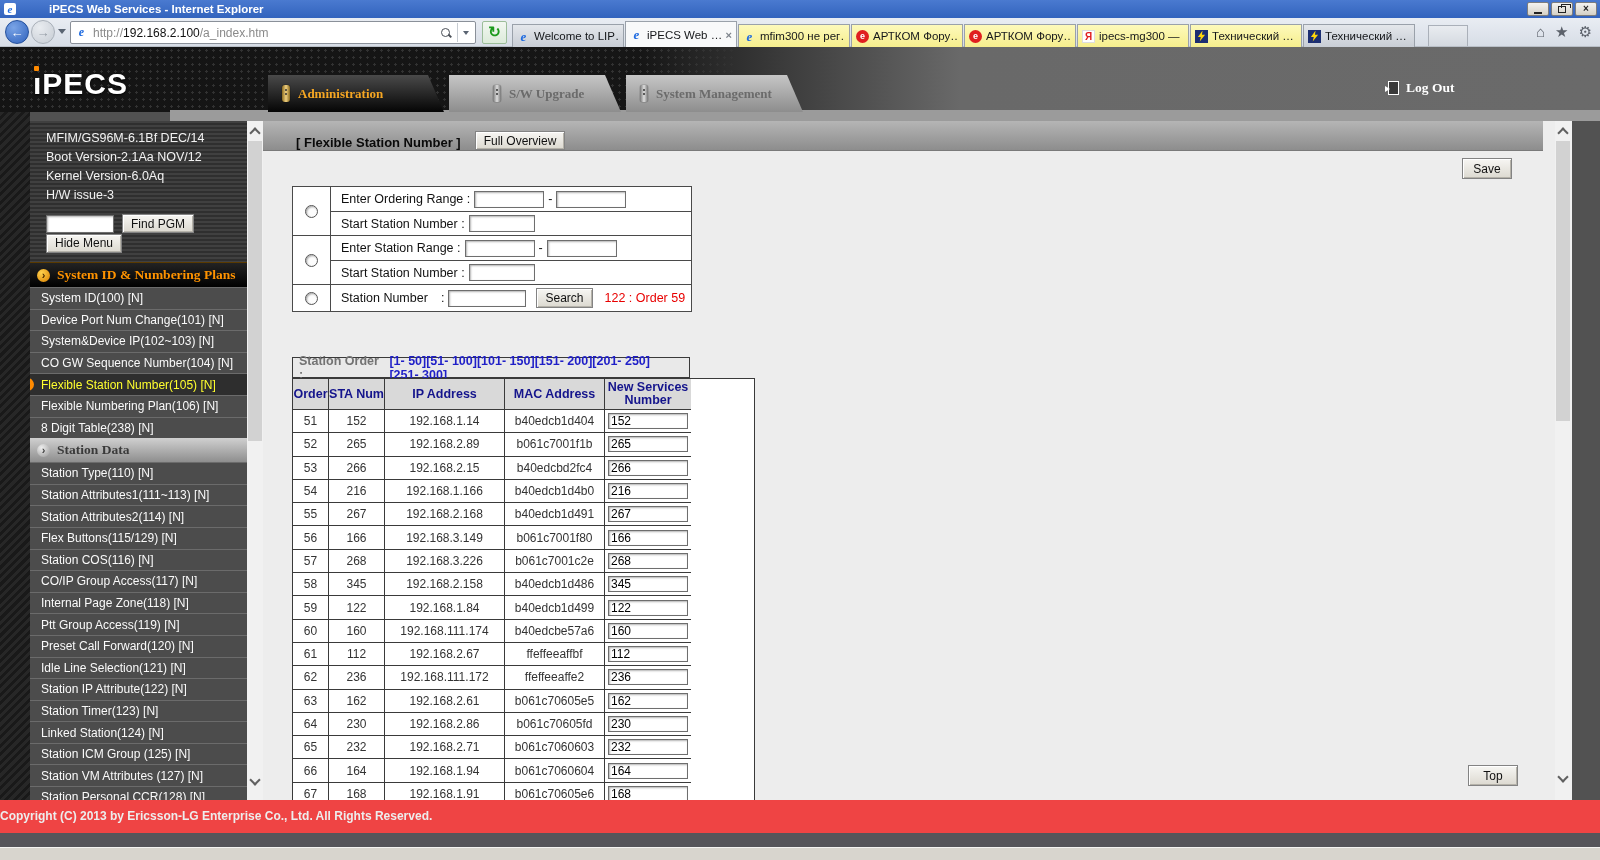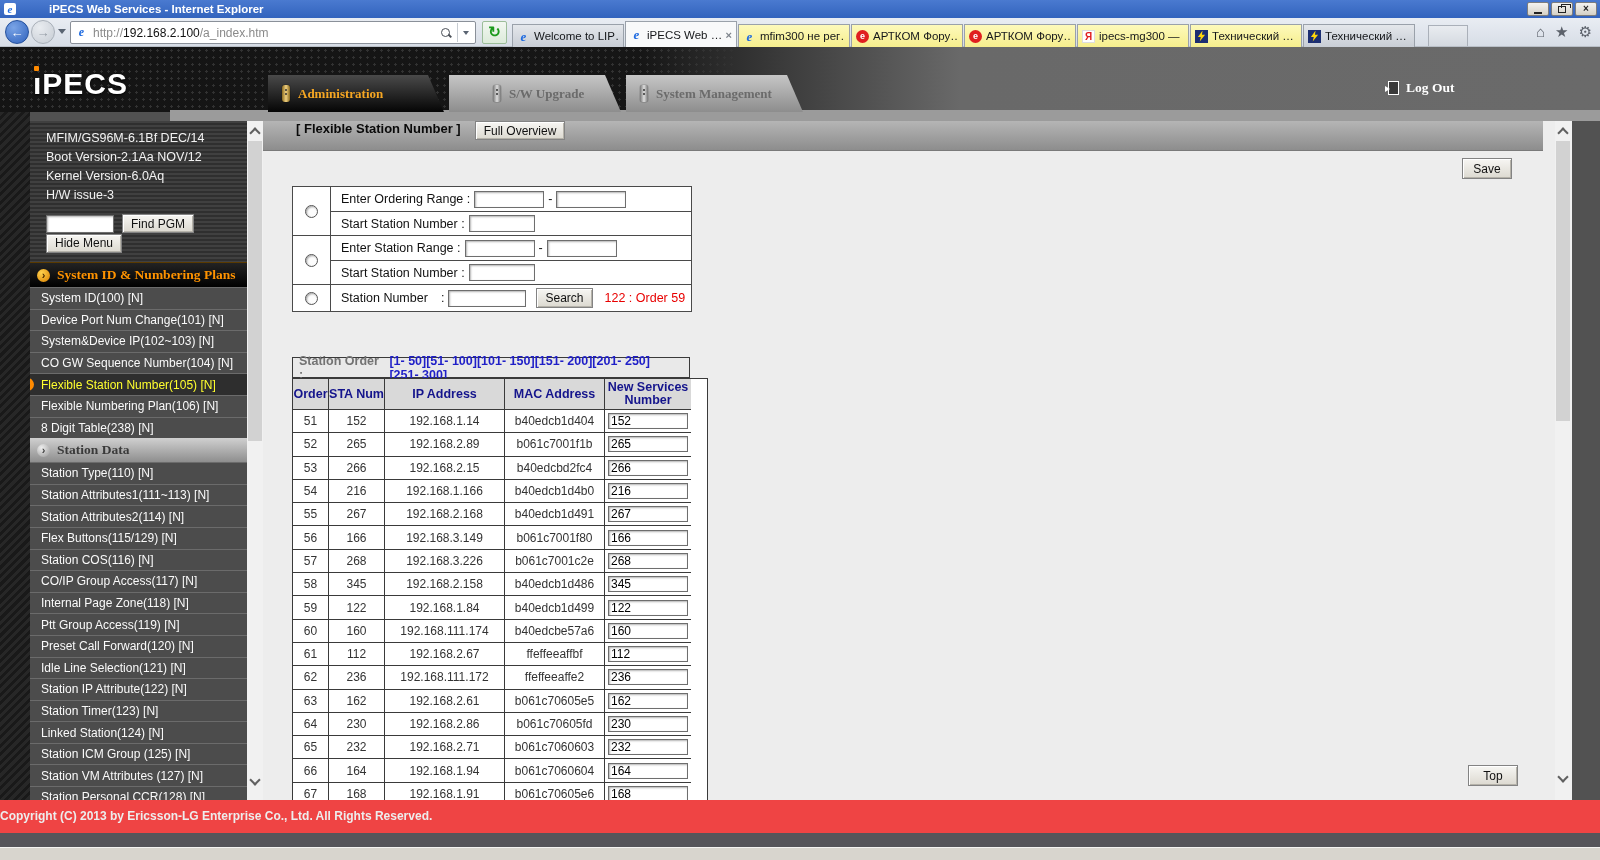--- a/index.html
+++ b/index.html
@@ -124,21 +124,21 @@
     background:#ff8a00; border-radius:0 7px 7px 0; }
   .sb-scroll { position:absolute; left:247px; top:74px; width:16px; height:679px; background:#f1f1f1; }
   .chev { position:absolute; left:4px; width:8px; height:8px; border-left:2px solid #606060; border-top:2px solid #606060; }
   .chev.up { transform:rotate(45deg); } .chev.down { transform:rotate(225deg); }
   .sb-thumb { position:absolute; left:1px; width:14px; background:#d2d2d2; }
 
   
   .content { position:absolute; left:263px; top:74px; width:1292px; height:679px; background:#ededed; overflow:hidden; }
   .chdr { position:absolute; left:0; top:0; width:1280px; height:30px;
     background:linear-gradient(#b5b5b5,#8d8d8d); border-bottom:1px solid #7a7a7a;
-    display:flex; align-items:flex-start; }
+    display:flex; align-items:flex-end; }
   .chdr-t { margin-left:33px; font-weight:bold; font-size:13px; color:#0a0a0a; }
   .fullov { margin-left:14px; }
   .savebtn { position:absolute; left:1199px; top:37px; width:50px; height:21px; }
   .topbtn  { position:absolute; left:1205px; top:644px; width:50px; height:21px; }
 
   .rform { position:absolute; left:29px; top:65px; width:400px; background:#fff; border:1px solid #4a4a4a; }
   .rrow { display:flex; border-top:1px solid #4a4a4a; }
   .rrow:first-child { border-top:none; }
   .rradio { flex:0 0 38px; border-right:1px solid #4a4a4a; display:flex; align-items:center; justify-content:center; }
   .rbody { flex:1 1 auto; }
@@ -152,21 +152,21 @@
     border-radius:50%; background:#1a1a1a; }
   .in-sm { width:70px; height:17px; } .in-st { width:66px; height:17px; } .in-sn { width:78px; height:17px; }
   .srchbtn { height:20px; margin-left:6px; }
   .red { color:#e80000; font-size:12.5px; margin-left:8px; white-space:nowrap; }
 
   .sorder { position:absolute; left:29px; top:236px; width:398px; height:21px; border:1px solid #3a3a3a;
     background:#e9e9e9; display:flex; align-items:center; padding-left:6px; font-size:12.5px; }
   .sorder-l { font-weight:bold; color:#737373; margin-right:8px; }
   .rng { color:#1f1fc8; font-weight:bold; white-space:pre; }
 
-  .stable { position:absolute; left:29px; top:257px; width:416px; border:1px solid #3a3a3a; background:#fff; }
+  .stable { position:absolute; left:29px; top:257px; width:463px; border:1px solid #3a3a3a; background:#fff; }
   .tr { display:grid; grid-template-columns:36px 56px 120px 100px 86px; }
   .td { border-right:1px solid #3a3a3a; border-top:1px solid #3a3a3a; font-size:12px; color:#333;
     display:flex; align-items:center; justify-content:center; height:23.3px; }
   .td:last-child { border-right:none; }
   .tr.head .td { height:30px; font-weight:bold; color:#14148c; font-size:12.5px; background:#d9d9d9;
     border-top:none; text-align:center; line-height:13px; }
   .row-in { width:80px; height:16px; font-size:12px; }
 
   .main-scroll { position:absolute; left:1555px; top:74px; width:17px; height:679px; background:#f1f1f1; }
   .right-margin { position:absolute; left:1572px; top:74px; width:28px; height:679px; background:#525252; }

